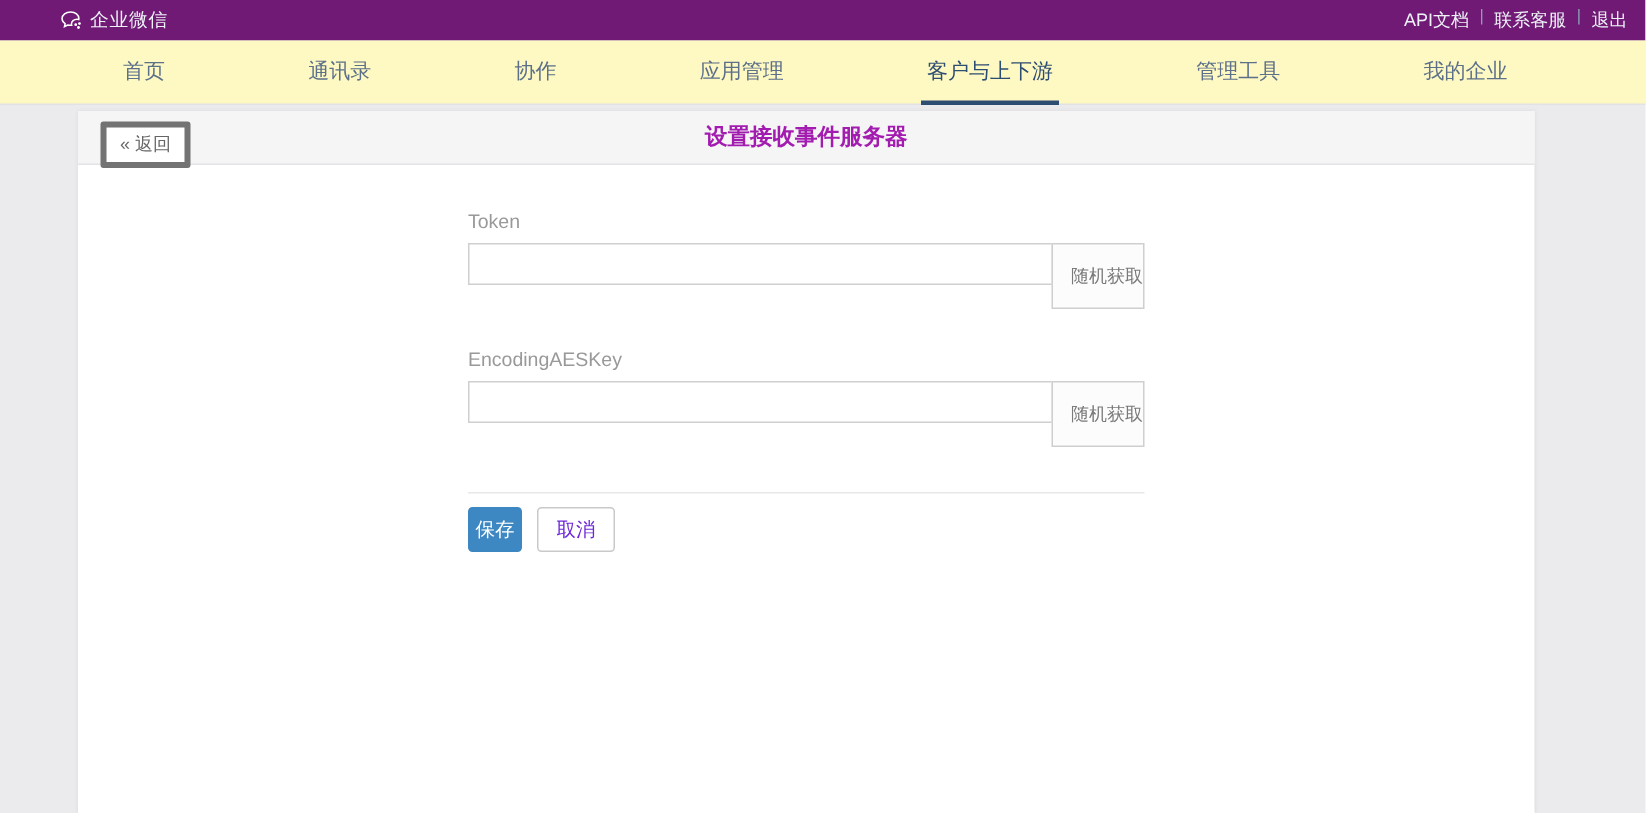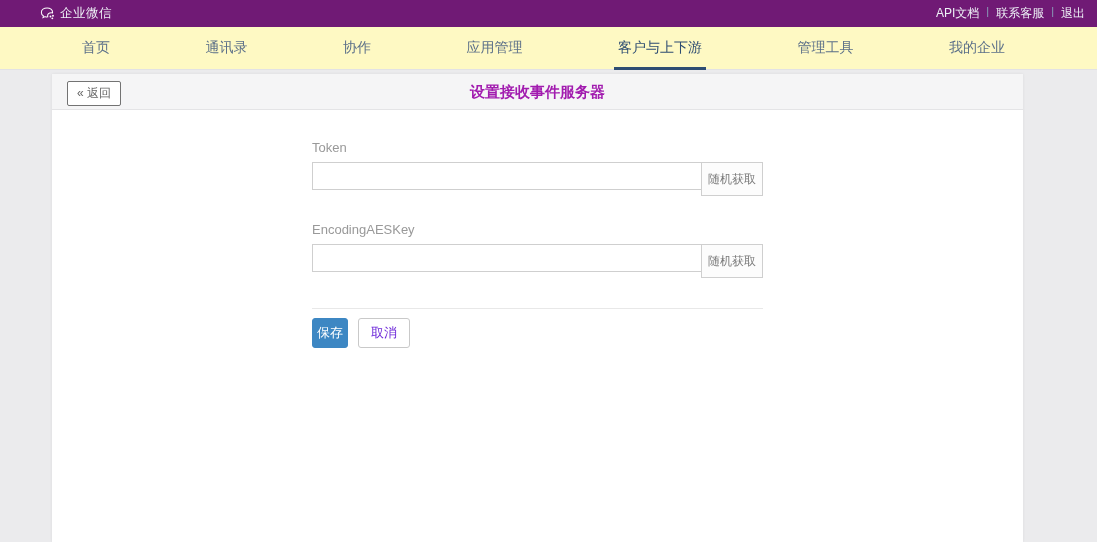--- a/index.html
+++ b/index.html
@@ -68,21 +68,21 @@
     height: 36px;
     background: #f5f5f6;
     border-bottom: 1px solid #e4e4e6;
     position: relative;
   }
   .back-btn {
     position: absolute;
     left: 15px;
     top: 7px;
     background: #fff;
-    border: 1px solid #737373;
+    border: 4px solid #737373;
     border-radius: 2px;
     font-size: 12px;
     color: #666;
     padding: 3px 9px;
     cursor: pointer;
     font-family: inherit;
   }
   .card-title {
     text-align: center;
     line-height: 36px;
@@ -118,28 +118,29 @@
     background: #fff;
     font-size: 13px;
     color: #333;
     padding: 0 8px;
     font-family: inherit;
     outline: none;
     min-width: 0;
   }
   .random-btn {
     width: 62px;
-    height: 34px;
+    height: 44px;
     margin-left: -1px;
     border: 1px solid #cfcfcf;
     background: #fcfcfc;
     font-size: 12px;
     color: #7a7a7a;
     cursor: pointer;
     font-family: inherit;
+    text-align: right;
   }
 
   
   .url-input {
     position: relative;
     height: 28px;
     border: 1px solid #cfcfcf;
     background: #fff;
     font-size: 13px;
     color: #333;

